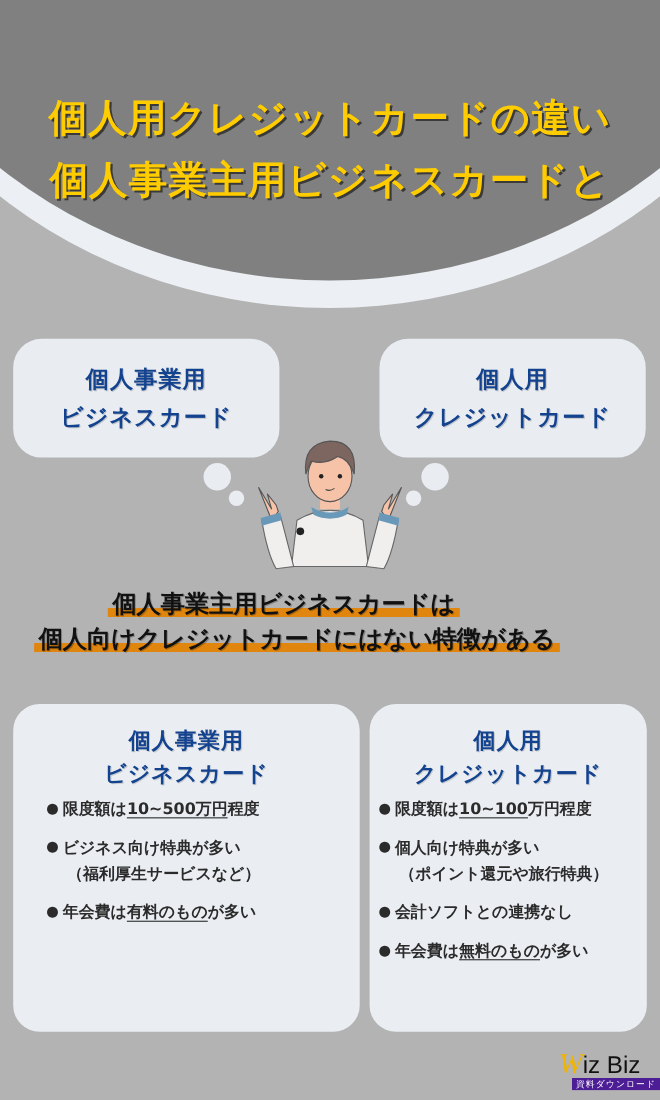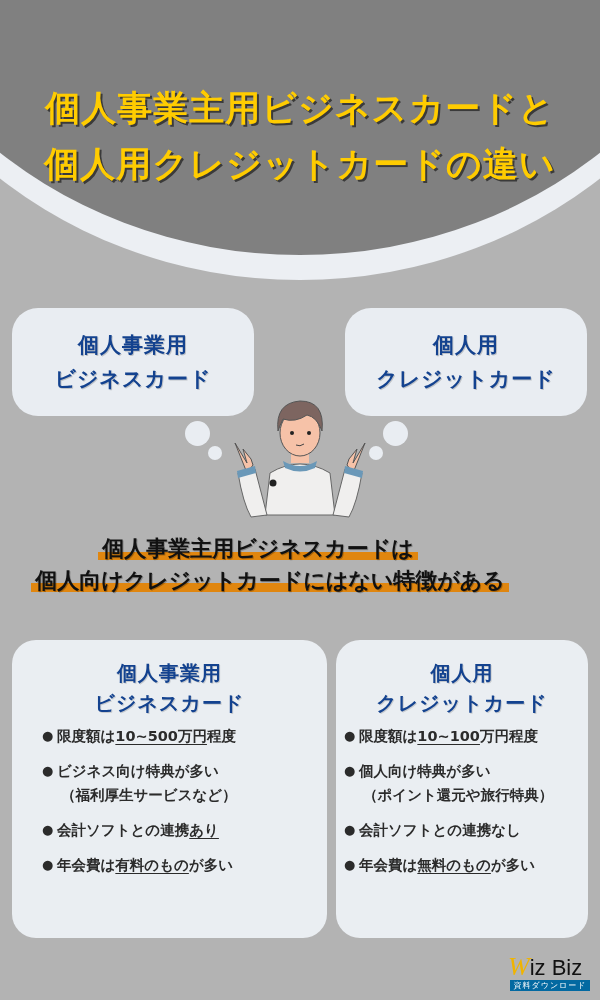--- a/index.html
+++ b/index.html
@@ -69,33 +69,33 @@
   }
   .card-list li .sub { display: block; padding-left: 4px; }
   .ul { text-decoration: underline; text-underline-offset: 3px; }
   .logo { position: absolute; left: 508px; top: 955px; width: 88px; height: 40px; }
   .logo-text {
     font-family: "Liberation Sans", sans-serif; font-weight: normal;
     font-size: 22px; color: #111; line-height: 24px; white-space: nowrap;
   }
   .logo-w { color: #f0b400; font-style: italic; font-family: "Liberation Serif", serif; font-size: 26px; }
   .logo-bar {
-    background: #0369a1; color: #fff; font-size: 8px; line-height: 11px;
-    text-align: center; width: 80px; margin-left: 2px; letter-spacing: 1px;
+    background: #4c1d95; color: #fff; font-size: 8px; line-height: 11px;
+    text-align: center; width: 80px; margin-left: 12px; letter-spacing: 1px;
   }
 </style>
 </head>
 <body>
 
 <div class="header-band"></div>
 <div class="header-dark"></div>
 
 <h1 class="title">
+  <div>個人用クレジットカードの違い</div>
   <div>個人事業主用ビジネスカードと</div>
-  <div>個人用クレジットカードの違い</div>
 </h1>
 
 <div class="bubble bubble-left">
   <div>個人事業用</div>
   <div>ビジネスカード</div>
 </div>
 <div class="dot" style="left:185px;top:421px;width:25px;height:25px;"></div>
 <div class="dot" style="left:208px;top:446px;width:14px;height:14px;"></div>
 
 <div class="bubble bubble-right">
@@ -139,21 +139,20 @@
 </div>
 
 <div class="card card-left">
   <div class="card-title">
     <div>個人事業用</div>
     <div>ビジネスカード</div>
   </div>
   <ul class="card-list">
     <li><span>限度額は</span><span class="ul">10~500万円</span><span>程度</span></li>
     <li><span>ビジネス向け特典が多い</span><span class="sub">（福利厚生サービスなど）</span></li>
-    <li><span>会計ソフトとの連携</span><span class="ul">あり</span></li>
     <li><span>年会費は</span><span class="ul">有料のもの</span><span>が多い</span></li>
   </ul>
 </div>
 
 <div class="card card-right">
   <div class="card-title">
     <div>個人用</div>
     <div>クレジットカード</div>
   </div>
   <ul class="card-list">

